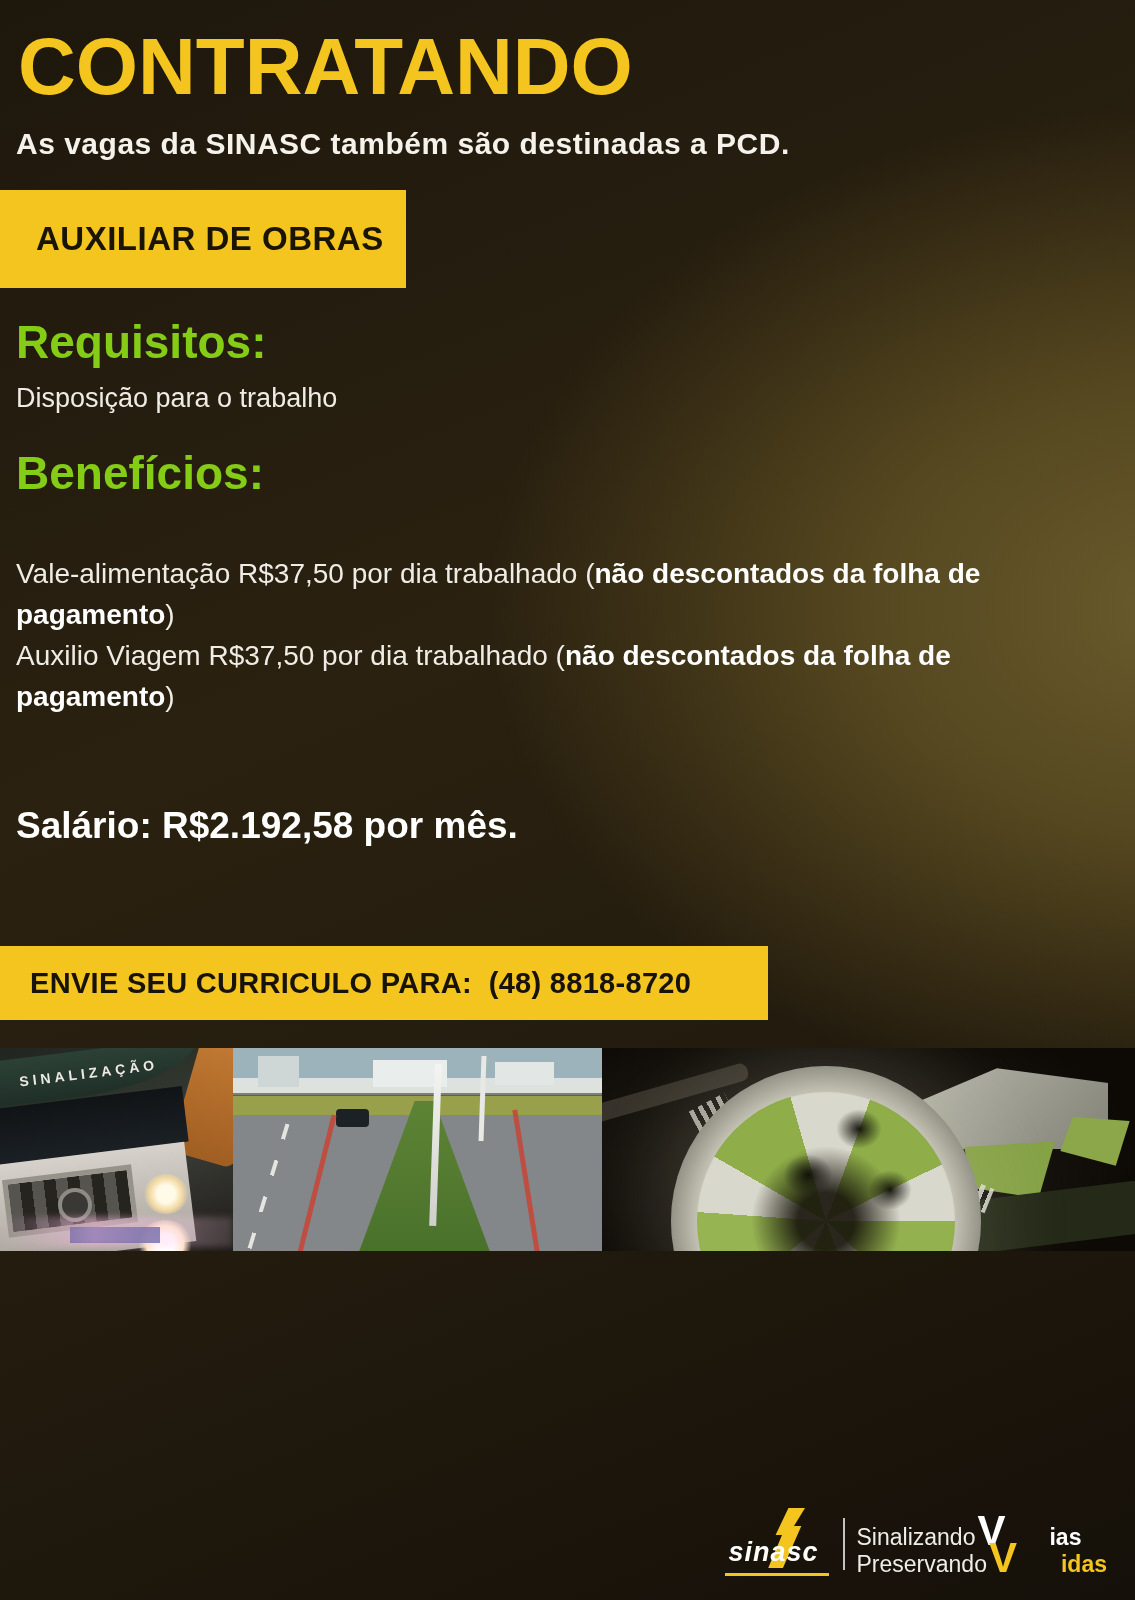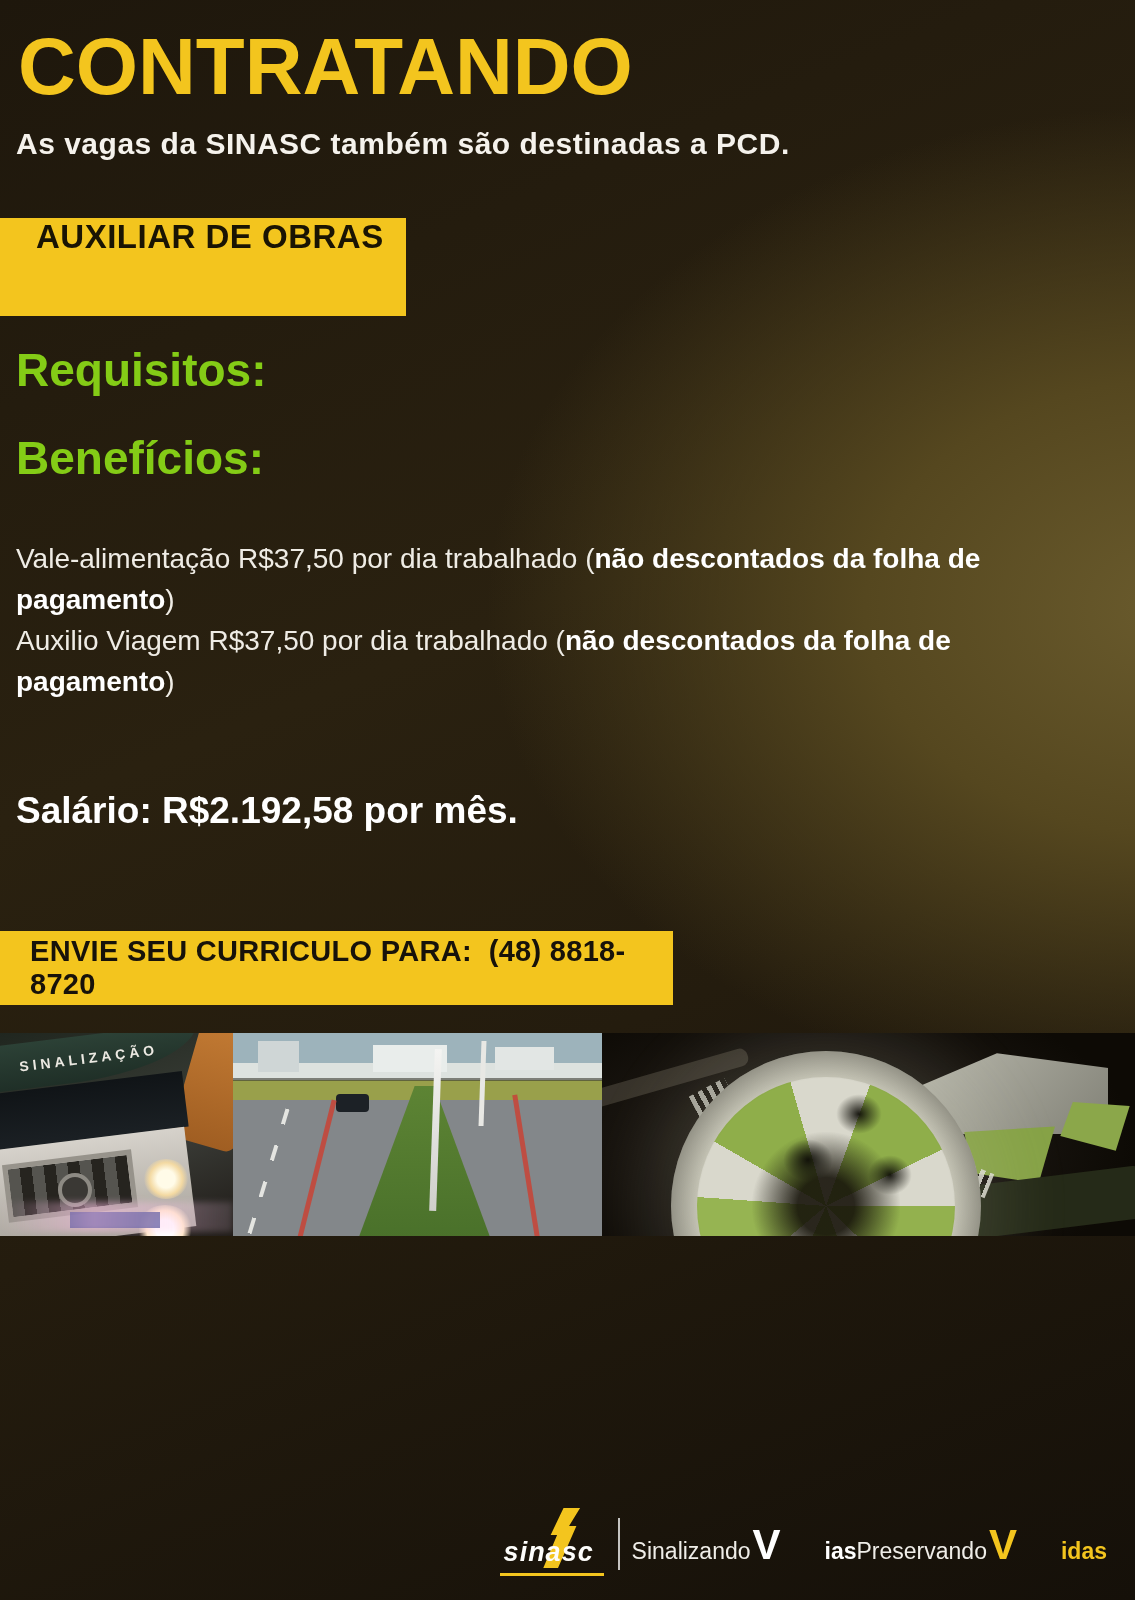--- a/index.html
+++ b/index.html
@@ -7,31 +7,31 @@
   body{
     width:1135px; height:1600px; position:relative; overflow:hidden;
     font-family:"Liberation Sans", sans-serif;
     background-color:#171108;
     background-image:
       radial-gradient(1050px 760px at 104% 38%, #6a5b2d 0%, #55471f 30%, rgba(42,34,16,0) 66%),
       linear-gradient(158deg, #1e170c 0%, #2a2110 40%, #241c0e 62%, #151009 100%);
   }
   .title{ margin:16px 0 0 18px; color:#F3C51E; font-weight:bold; font-size:80px; line-height:102px; letter-spacing:0px; }
   .subtitle{ margin:6px 0 0 16px; color:#f5f2ec; font-size:30px; font-weight:bold; letter-spacing:.5px; height:40px; line-height:40px;}
-  .badge{ margin-top:54px; width:406px; height:98px; background:#F3C51E; display:flex; align-items:flex-start; padding-left:36px; }
+  .badge{ margin-top:26px; width:406px; height:98px; background:#F3C51E; display:flex; align-items:center; padding-left:36px; }
   .badge span{ font-size:33px; font-weight:bold; color:#1a1403; letter-spacing:.5px; }
   .section-heading{ margin:24px 0 0 16px; font-size:46px; font-weight:bold; color:#84cc16; line-height:60px; }
   .section-heading.benef{ margin-top:28px; }
   .req-list{ margin:10px 0 0 16px; color:#efece5; font-size:27px; line-height:33px; font-weight:400; }
   .req-list div{ white-space:nowrap; }
   .benefits{ margin:50px 0 0 16px; width:1020px; color:#efece5; font-size:28px; line-height:41px; }
   .benefits p{ margin:0; display:inline; }
   .benefits b{ color:#ffffff; }
   .salary{ margin:86px 0 0 16px; color:#ffffff; font-size:37px; font-weight:bold; line-height:46px; }
-  .contact-bar{ margin-top:97px; width:673px; height:74px; background:#F3C51E; display:flex; align-items:center; padding-left:30px; }
+  .contact-bar{ margin-top:97px; width:768px; height:74px; background:#F3C51E; display:flex; align-items:center; padding-left:30px; }
   .contact-bar span{ font-size:29px; font-weight:bold; color:#17120a; white-space:pre-wrap; letter-spacing:.3px; }
 
   
   .photo-strip{ margin-top:28px; height:203px; display:flex; background:#0a0703; }
   .photo{ position:relative; overflow:hidden; height:100%; }
   .photo-truck{ width:20.5%; background:linear-gradient(160deg,#20261f 0%,#2e332c 30%,#3c3e39 55%,#1f1b17 100%); }
   .truck-banner{ position:absolute; top:2px; left:-10%; width:96%; height:46px;
     background:linear-gradient(180deg,#2c4136,#1f2f27); transform:rotate(-7deg);
     border-bottom-right-radius:60% 100%; display:flex; align-items:center; justify-content:center; }
   .truck-banner span{ color:#ece9e2; font-size:14px; font-weight:bold; letter-spacing:4px; }
@@ -89,21 +89,21 @@
   .faint-road{ position:absolute; left:-4%; top:18%; width:32%; height:9%; background:rgba(160,150,130,.25); transform:rotate(-16deg); border-radius:8px; }
 
   
   .footer-logo{ position:absolute; right:28px; bottom:20px; display:flex; align-items:center; gap:12px; }
   .brand-wrap{ position:relative; width:106px; height:72px; }
   .zigzag{ position:absolute; left:40px; top:0; width:46px; height:60px; background:#F3C51E;
     clip-path:polygon(52% 0, 88% 0, 64% 30%, 80% 30%, 40% 100%, 8% 100%, 38% 45%, 24% 45%); }
   .brand{ position:absolute; left:4px; bottom:12px; color:#fdfdfb; font-size:27px; font-weight:bold; font-style:italic; letter-spacing:1px; }
   .brand-underline{ position:absolute; left:0; bottom:4px; width:104px; height:3px; background:#F3C51E; }
   .logo-divider{ width:2px; height:52px; background:rgba(255,255,255,.75); }
-  .tagline{ display:flex; flex-direction:row; }
+  .tagline{ display:flex; flex-direction:column; }
   .tag-line{ display:flex; align-items:baseline; height:27px; }
   .tag-word{ color:#efede8; font-size:23px; line-height:27px; }
   .tag-v{ font-size:42px; font-weight:bold; line-height:27px; margin:0 0 0 2px; }
   .tag-rest{ font-size:23px; font-weight:bold; line-height:27px;margin-left:44px; }
   .v-white,.rest-white{ color:#ffffff; }
   .v-yellow,.rest-yellow{ color:#F3C51E; }
 </style>
 </head>
 <body>
 
@@ -113,20 +113,21 @@
 
 <div class="subtitle">As vagas da SINASC também são destinadas a PCD.</div>
 
 <div class="badge">
   <span>AUXILIAR DE OBRAS</span>
 </div>
 
 <div class="section-heading">Requisitos:</div>
 
 <div class="req-list">
+  <div>Disposição para o trabalho</div>
 </div>
 
 <div class="section-heading benef">Benefícios:</div>
 
 <div class="benefits">
   <p><span>Vale-alimentação R$37,50 por dia trabalhado (</span><b>não descontados da folha de pagamento</b><span>)</span></p><br>
   <p><span>Auxilio Viagem R$37,50 por dia trabalhado (</span><b>não descontados da folha de pagamento</b><span>)</span></p><br>
 </div>
 
 <div class="salary">Salário: R$2.192,58 por mês.</div>

